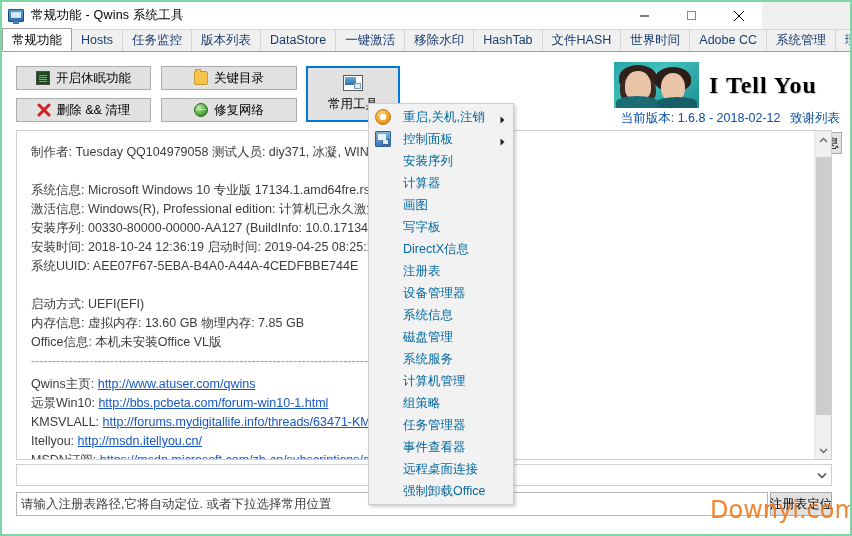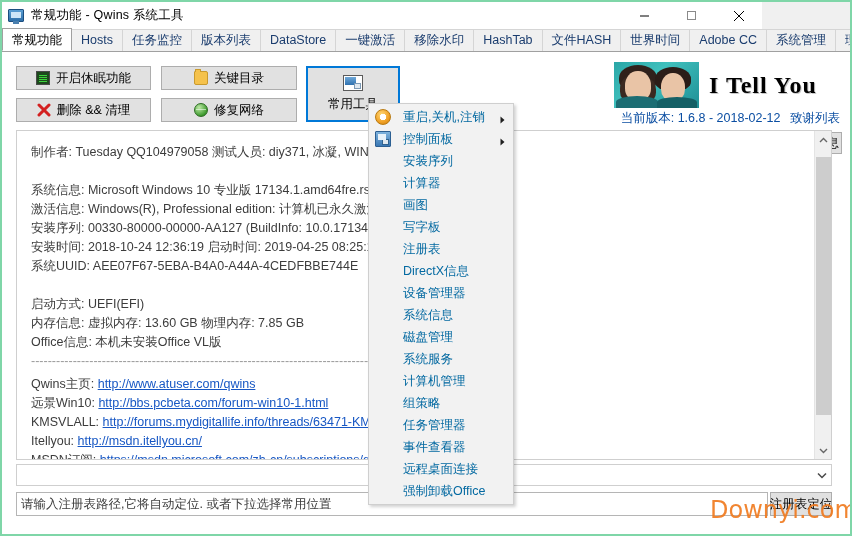--- a/index.html
+++ b/index.html
@@ -671,22 +671,22 @@
       <span class="sub">
         <svg width="5" height="8" viewBox="0 0 5 8">
             <path d="M0.5 0.5 L4.5 4 L0.5 7.5 Z" fill="#202020"></path>
           </svg>
       </span>
     </div>
     <div class="mi">安装序列</div>
     <div class="mi">计算器</div>
     <div class="mi">画图</div>
     <div class="mi">写字板</div>
+    <div class="mi">DirectX信息</div>
     <div class="mi">注册表</div>
-    <div class="mi">DirectX信息</div>
     <div class="mi">设备管理器</div>
     <div class="mi">系统信息</div>
     <div class="mi">磁盘管理</div>
     <div class="mi">系统服务</div>
     <div class="mi">计算机管理</div>
     <div class="mi">组策略</div>
     <div class="mi">任务管理器</div>
     <div class="mi">事件查看器</div>
     <div class="mi">远程桌面连接</div>
     <div class="mi">强制卸载Office</div>

